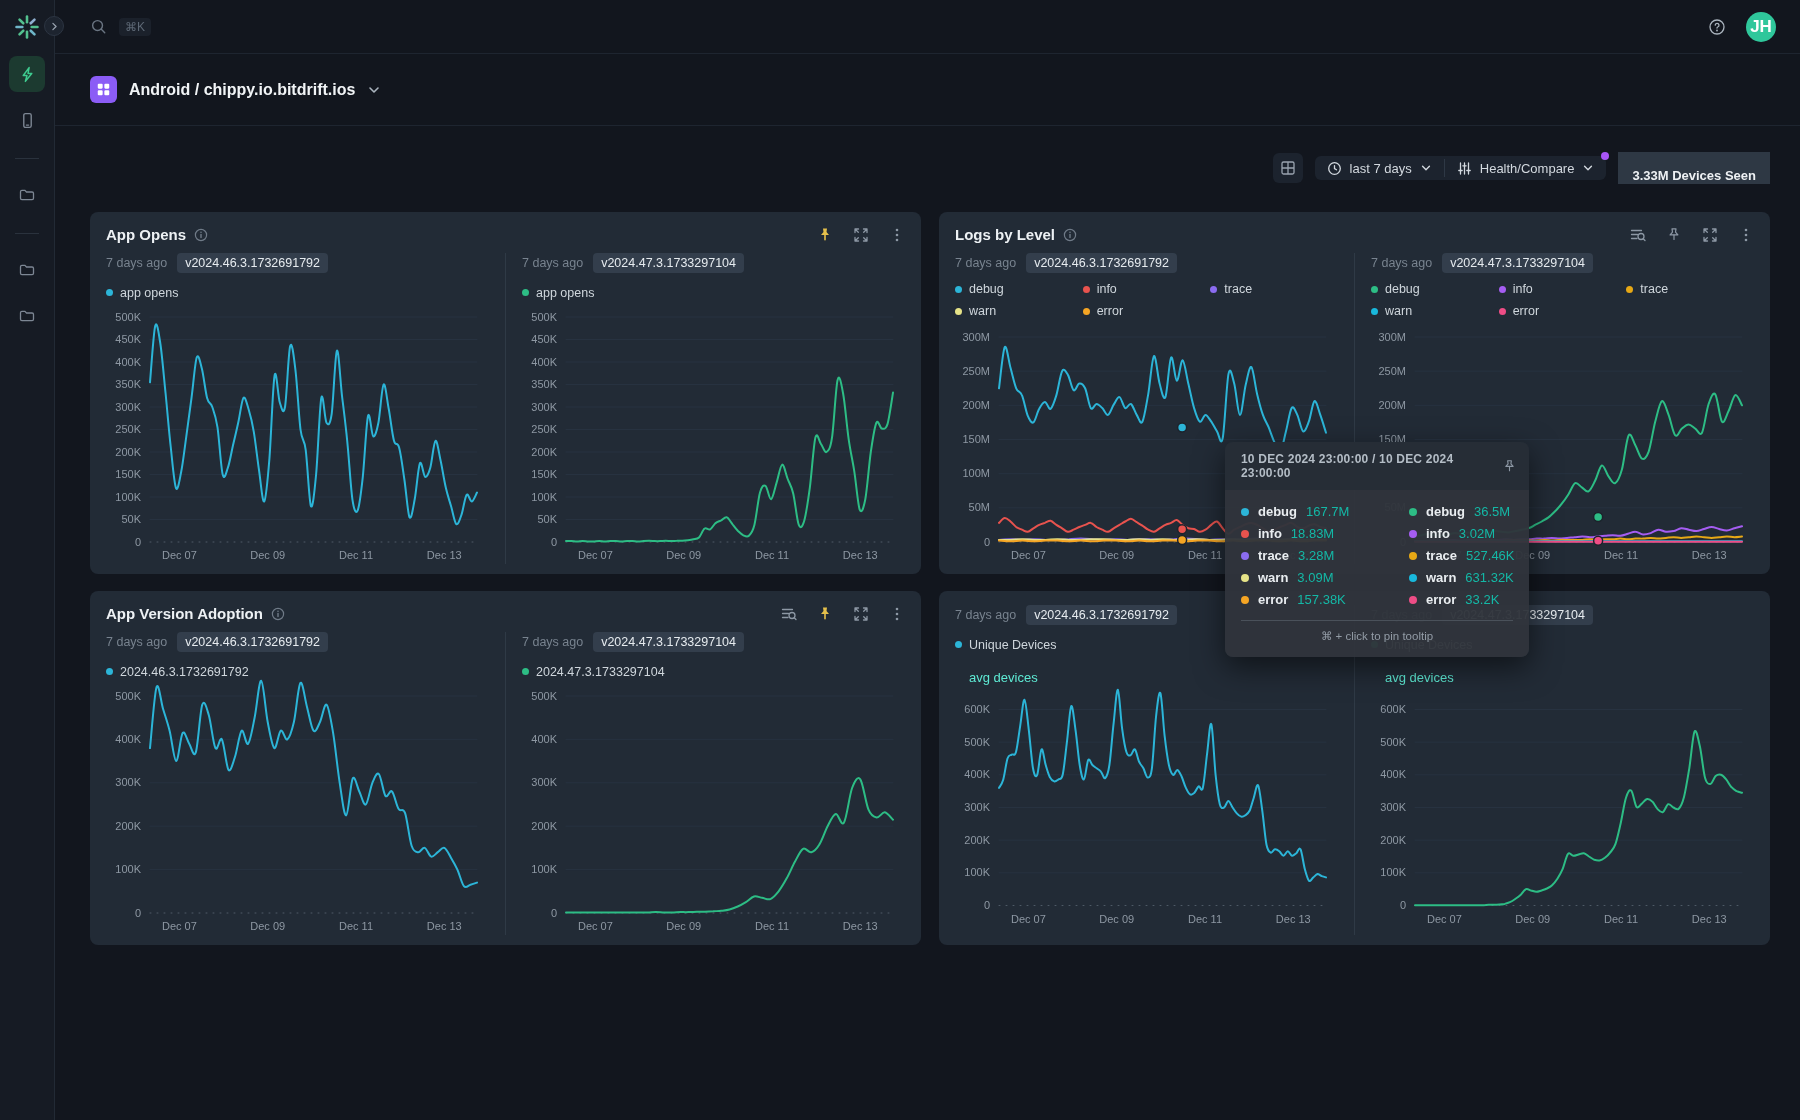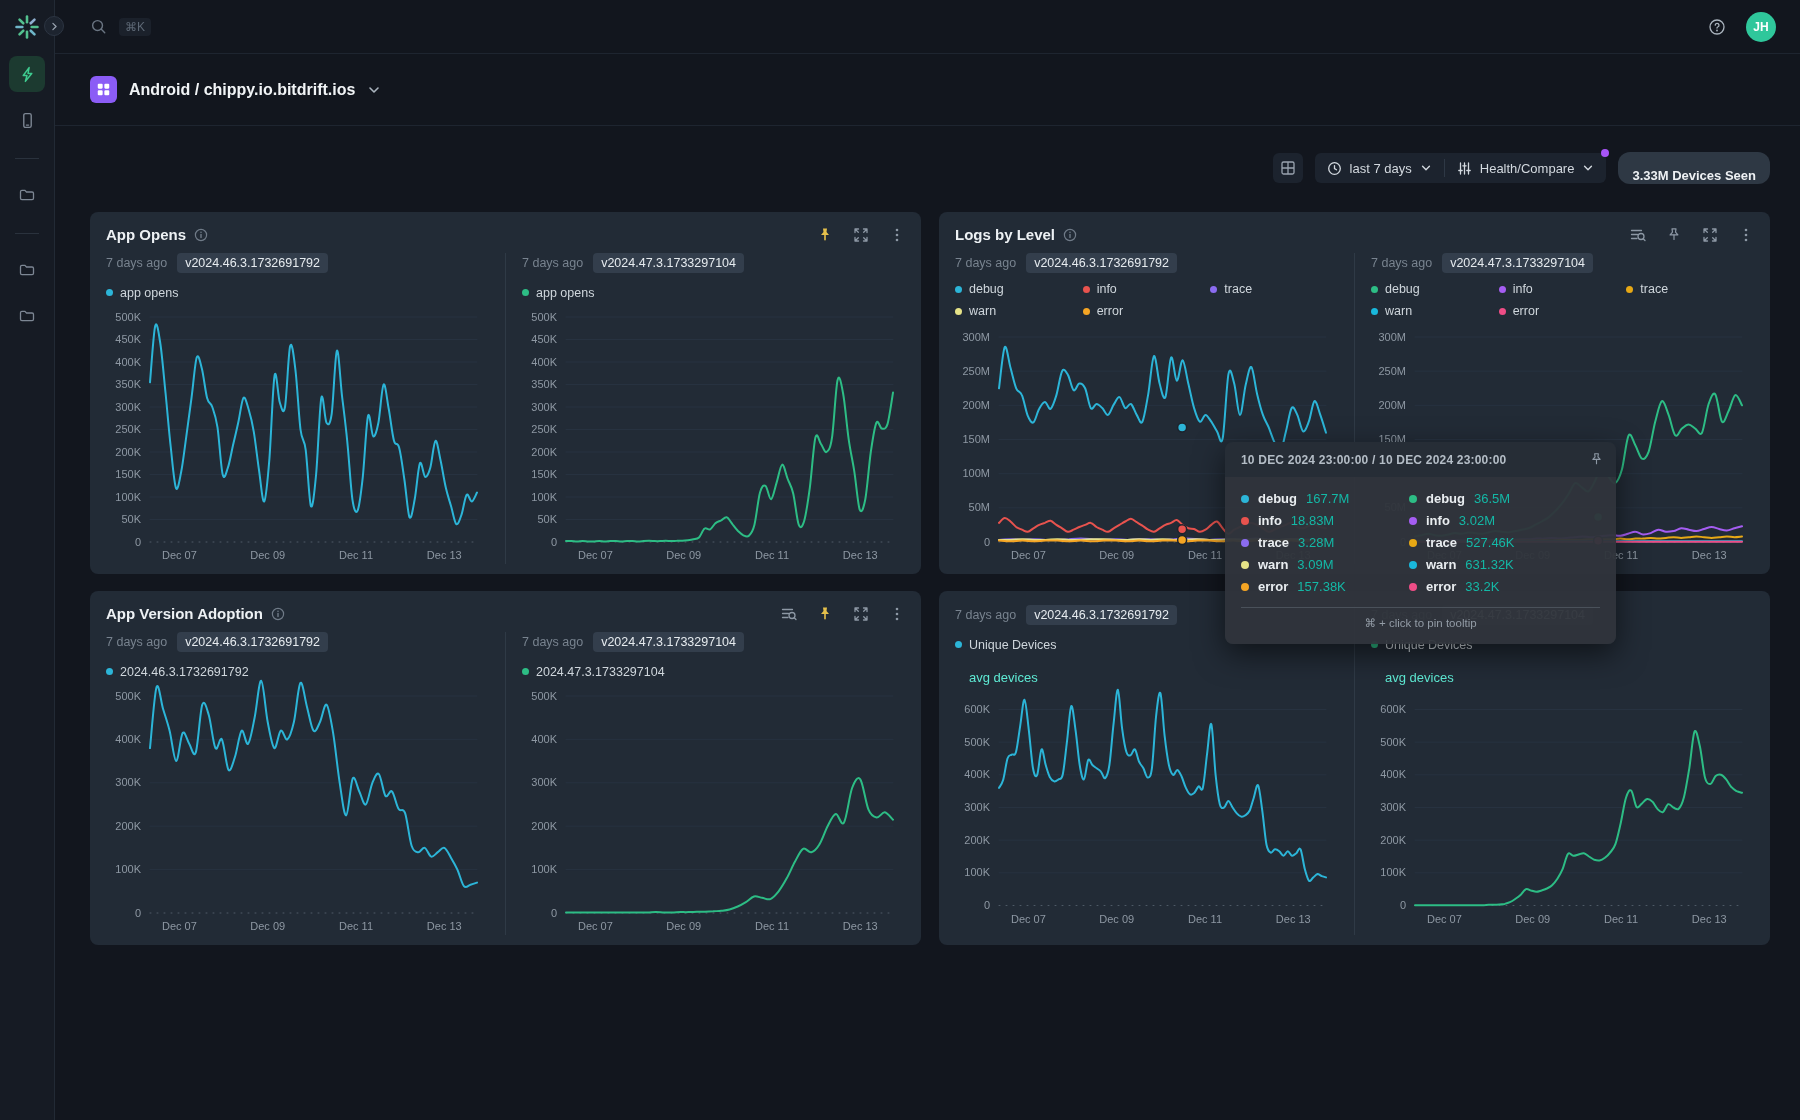--- a/index.html
+++ b/index.html
@@ -36,21 +36,21 @@
   .topbar {
     position:absolute; left:55px; top:0; right:0; height:54px;
     border-bottom:1px solid #1e2530; display:flex; align-items:center; padding:0 24px 0 35px;
   }
   .search-box { display:flex; align-items:center; gap:12px; color:#6a7582; cursor:text; background:none; border:none; }
   .kbd { font-size:12px; color:#5d6875; background:#1b212b; border-radius:4px; padding:2px 6px; }
   .top-actions { margin-left:auto; display:flex; align-items:center; gap:20px; }
   .help-btn { background:none; border:none; color:#aab4be; cursor:pointer; display:flex; }
   .avatar {
     width:30px; height:30px; border-radius:50%; background:#2fc79b; color:#fff;
-    font-size:12px; font-weight:700; display:flex; align-items:center; justify-content:center; cursor:pointer;
+    font-size:17px; font-weight:700; display:flex; align-items:center; justify-content:center; cursor:pointer;
   }
 
   
   .title-row {
     position:absolute; left:55px; top:54px; right:0; height:72px;
     border-bottom:1px solid #1e2530; display:flex; align-items:center; gap:12px; padding-left:35px;
   }
   .app-icon { width:27px; height:27px; border-radius:6px; background:#8b5cf6; display:flex; align-items:center; justify-content:center; }
   .page-title { font-size:16px; font-weight:700; color:#f1f4f6; }
   .title-caret { color:#aab4be; background:none; border:none; cursor:pointer; display:flex; }
@@ -64,26 +64,26 @@
   .tab {
     background:none; border:none; cursor:pointer; color:#97a1ab; font-size:13.5px;
     padding:34px 1px 13px 1px; border-bottom:2px solid transparent;
   }
   .tab.active { color:#f3f5f7; font-weight:700; border-bottom-color:#f3f5f7; }
   .toolbar { margin-left:auto; display:flex; align-items:center; gap:12px; }
   .icon-btn {
     width:30px; height:30px; border-radius:6px; background:#1c232e; border:none; color:#9aa4b0;
     display:flex; align-items:center; justify-content:center; cursor:pointer;
   }
-  .pill { position:relative; display:flex; align-items:center; height:30px; background:#1c232e; border-radius:6px; }
+  .pill { position:relative; display:flex; align-items:center; height:24px; background:#1c232e; border-radius:6px; }
   .pill-seg { display:flex; align-items:center; gap:8px; padding:0 12px; color:#d3d9df; font-size:13px; background:none; border:none; cursor:pointer; height:100%; }
   .pill-div { width:1px; height:18px; background:#2e3845; }
   .notif-dot { position:absolute; top:-4px; right:-3px; width:8px; height:8px; border-radius:50%; background:#a855f7; }
   .devices-btn {
-    height:30px; padding:16px 14px; border-radius:12px; background:#2e3844; border:none;
+    height:30px; padding:16px 14px; border-radius:0; background:#2e3844; border:none;
     color:#eef1f4; font-size:13px; font-weight:600; cursor:pointer;
   }
 
   
   .panels {
     position:absolute; left:55px; top:212px; right:0;
     display:grid; grid-template-columns:1fr 1fr; grid-template-rows:362px 354px;
     gap:17px 18px; padding:0 30px 0 35px;
   }
   .panel { background:#222b36; border-radius:8px; padding:14px 16px 10px 16px; display:flex; flex-direction:column; }
@@ -101,21 +101,21 @@
   .version-badge { font-size:12.5px; color:#e6ebef; background:#333e4c; border-radius:4px; padding:3px 8px; border:none; }
   .legend { margin-bottom:4px; }
   .legend-grid { display:grid; grid-template-columns:1fr 1fr 1fr; row-gap:8px; margin-bottom:6px; }
   .lg-item { display:inline-flex; align-items:center; gap:7px; font-size:12.5px; color:#cfd6dc; cursor:pointer; background:none; border:none; }
   .lg-item .dot { width:7px; height:7px; border-radius:50%; display:inline-block; flex:none; }
   .lg-sub { font-size:13px; color:#5eead4; margin-top:18px; padding-left:14px; }
   .chart { flex:1; width:100%; min-height:0; overflow:visible; }
 
   
   .tooltip {
-    position:absolute; left:1225px; top:442px; width:391px; z-index:20;
+    position:absolute; left:1225px; top:442px; width:304px; z-index:20;
     border-radius:8px; box-shadow:0 10px 30px rgba(0,0,0,.55); overflow:hidden;
   }
   .tt-head {
     background:#262d36; padding:10px 12px 10px 16px; display:flex; align-items:center;
     font-size:12px; font-weight:600; color:#b4bdc6; letter-spacing:.2px;
   }
   .tt-head .act-btn { margin-left:auto; }
   .tt-body { background:rgba(48,52,59,.96); padding:14px 16px 10px 16px; }
   .tt-cols { display:flex; gap:30px; }
   .tt-col { display:flex; flex-direction:column; gap:7px; min-width:138px; }

